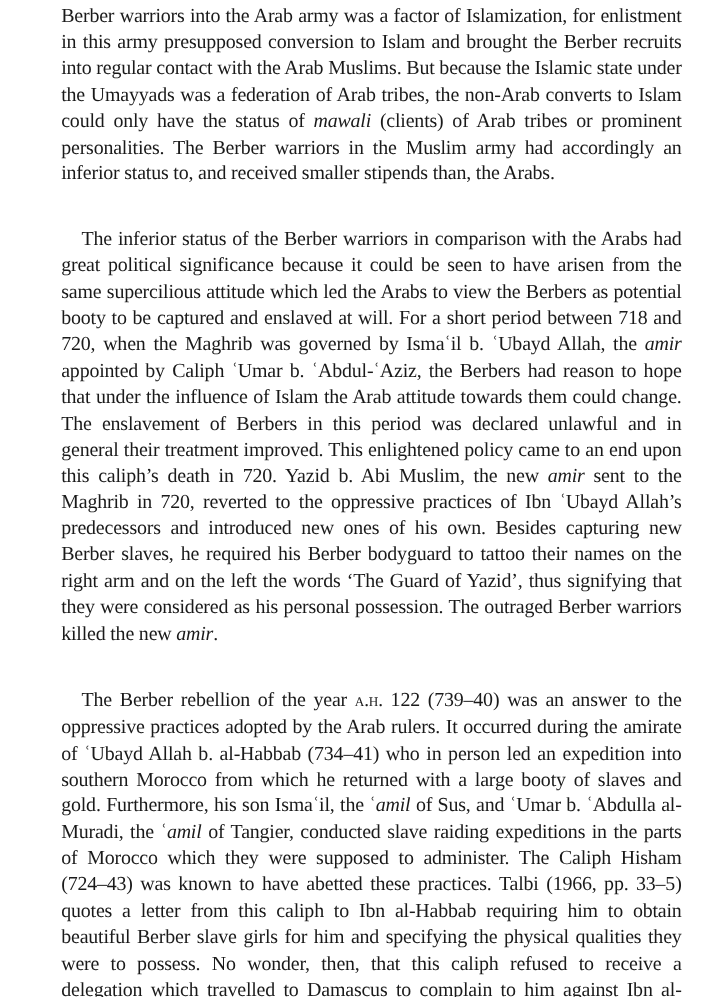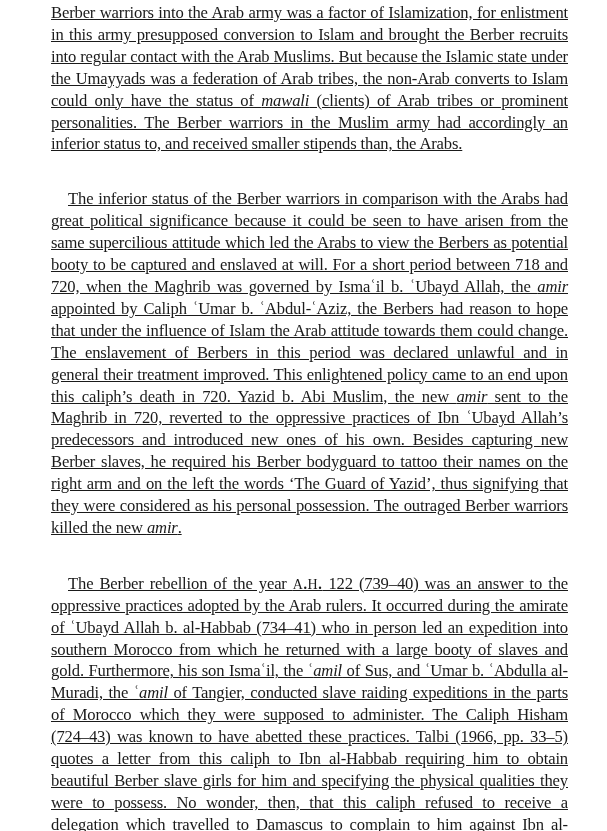--- a/index.html
+++ b/index.html
@@ -3,24 +3,24 @@
 <meta charset="utf-8">
 <style>
   html, body { margin: 0; padding: 0; background: #ffffff; }
   body { width: 607px; height: 831px; overflow: hidden; position: relative; }
   .page {
     position: absolute; left: 51px; top: 2px; width: 517px;
     font-family: "Liberation Serif", serif;
     font-size: 16.6px; line-height: 21.9px; color: #1a1a1a;
     text-align: justify; letter-spacing: -0.15px;
   }
-  .para { margin: 0; text-decoration: underline; }
+  .para { margin: 0; }
   .para.indent { text-indent: 17px; margin-top: 33px; }
   .it { font-style: italic; }
-  .sc { font-variant: small-caps; font-size: 20px; }
+  .sc { font-variant: small-caps; font-size: 16px; }
 </style>
 </head>
 <body>
 
 <div class="page" id="page">
     <p class="para"><span>Berber warriors into the Arab army was a factor of Islamization, for enlistment in this army presupposed conversion to Islam and brought the Berber recruits into regular contact with the Arab Muslims. But because the Islamic state under the Umayyads was a federation of Arab tribes, the non-Arab converts to Islam could only have the status of </span><span class="it">mawali</span><span> (clients) of Arab tribes or prominent personalities. The Berber warriors in the Muslim army had accordingly an inferior status to, and received smaller stipends than, the Arabs.</span></p>
     <p class="para indent"><span>The inferior status of the Berber warriors in comparison with the Arabs had great political significance because it could be seen to have arisen from the same supercilious attitude which led the Arabs to view the Berbers as potential booty to be captured and enslaved at will. For a short period between 718 and 720, when the Maghrib was governed by Ismaʿil b. ʿUbayd Allah, the </span><span class="it">amir</span><span> appointed by Caliph ʿUmar b. ʿAbdul-ʿAziz, the Berbers had reason to hope that under the influence of Islam the Arab attitude towards them could change. The enslavement of Berbers in this period was declared unlawful and in general their treatment improved. This enlightened policy came to an end upon this caliph’s death in 720. Yazid b. Abi Muslim, the new </span><span class="it">amir</span><span> sent to the Maghrib in 720, reverted to the oppressive practices of Ibn ʿUbayd Allah’s predecessors and introduced new ones of his own. Besides capturing new Berber slaves, he required his Berber bodyguard to tattoo their names on the right arm and on the left the words ‘The Guard of Yazid’, thus signifying that they were considered as his personal possession. The outraged Berber warriors killed the new </span><span class="it">amir</span><span>.</span></p>
     <p class="para indent"><span>The Berber rebellion of the year </span><span class="sc">a.h.</span><span> 122 (739–40) was an answer to the oppressive practices adopted by the Arab rulers. It occurred during the amirate of ʿUbayd Allah b. al-Habbab (734–41) who in person led an expedition into southern Morocco from which he returned with a large booty of slaves and gold. Furthermore, his son Ismaʿil, the ʿ</span><span class="it">amil</span><span> of Sus, and ʿUmar b. ʿAbdulla al-Muradi, the ʿ</span><span class="it">amil</span><span> of Tangier, conducted slave raiding expeditions in the parts of Morocco which they were supposed to administer. The Caliph Hisham (724–43) was known to have abetted these practices. Talbi (1966, pp. 33–5) quotes a letter from this caliph to Ibn al-Habbab requiring him to obtain beautiful Berber slave girls for him and specifying the physical qualities they were to possess. No wonder, then, that this caliph refused to receive a delegation which travelled to Damascus to complain to him against Ibn al-Habbab (ʿAbdur-Raziq, 1976, p. 37). Important as these grievances were as causes of the Berber rebellion against Arab caliphial rule, they do not explain the Islamic religious character it took. The explanation of its religious character must be sought in the inspiration it received not only from the Kharijite teachings, with which its leaders identified themselves, but also from the wider currents of religious thought that brought the legitimacy of Umayyad political authority into question.</span></p>
   </div>
 

